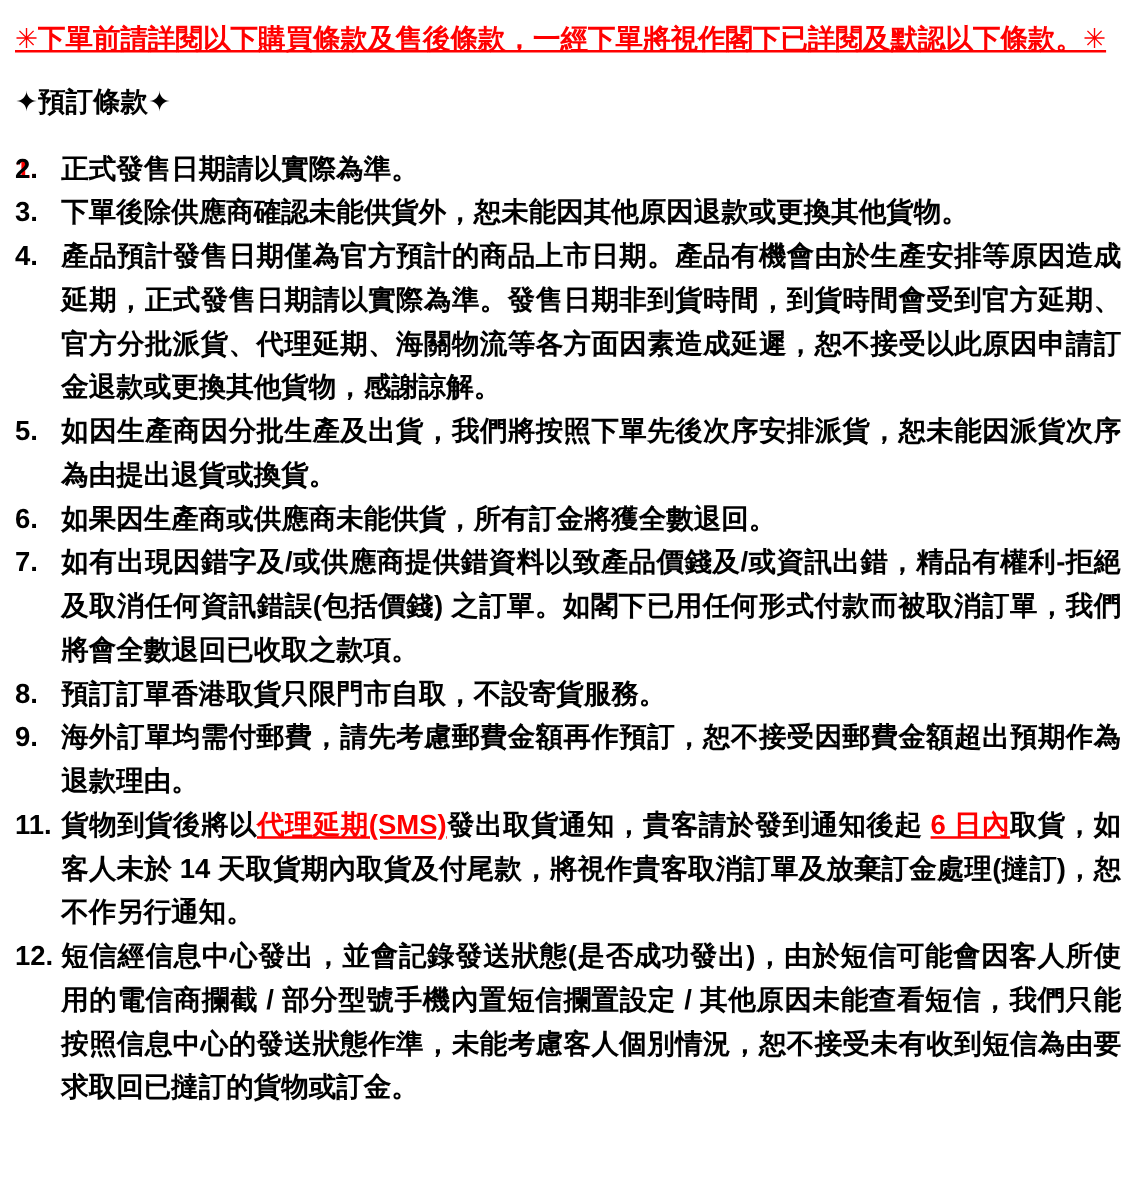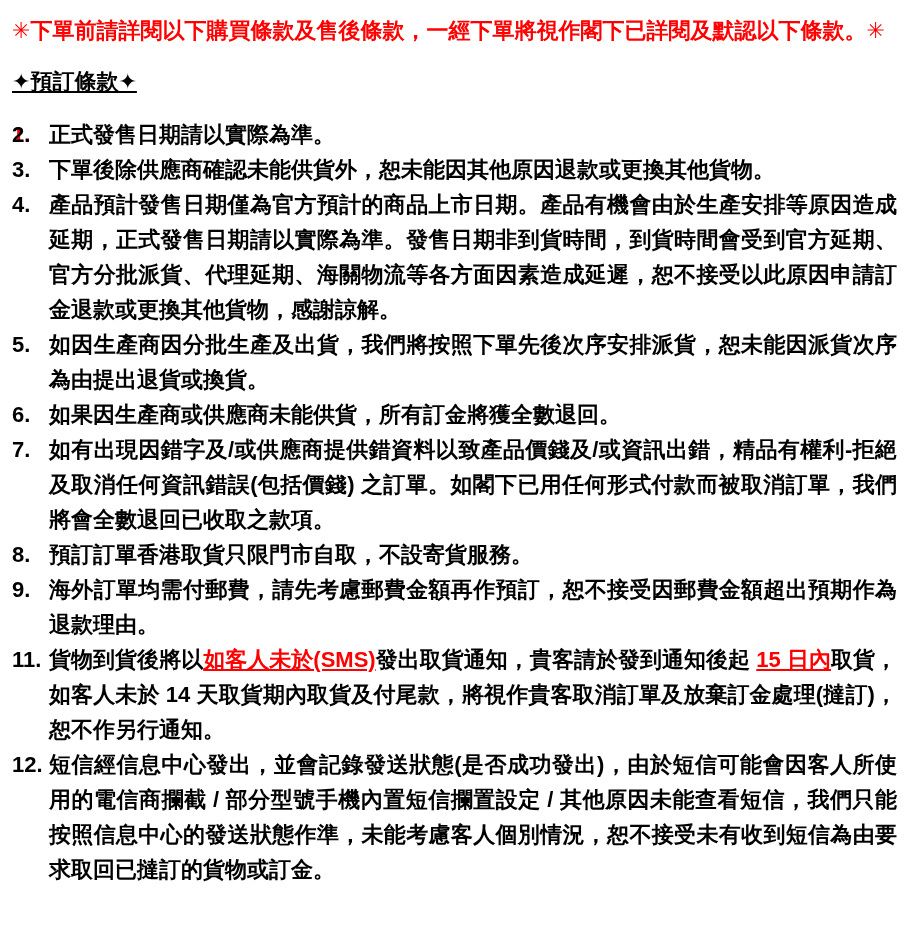--- a/index.html
+++ b/index.html
@@ -16,28 +16,28 @@
   .doc {
     box-sizing: border-box;
     width: 913px;
     min-height: 948px;
     padding: 13px 16px 10px 12px;
     font-size: 22px;
     line-height: 35px;
   }
   .header-notice {
     color: var(--red, #ff0000);
+    text-decoration: underline;
     margin-bottom: 16px;
     white-space: nowrap;
     letter-spacing: 0px;
   }
   .section-title {
     display: inline-block;
     color: #000;
-    text-decoration: underline;
     margin-bottom: 0;
   }
   .title-row { margin-bottom: 18px; }
   ol.terms {
     list-style: none;
     margin: 0;
     padding: 0;
   }
   li.term {
     position: relative;
@@ -68,16 +68,16 @@
   <ol class="terms" id="terms-list">
       <li class="term red"><span class="num">1.</span></li>
       <li class="term"><span class="num">2.</span><span class="body"><span>正式發售日期請以實際為準。</span></span></li>
       <li class="term"><span class="num">3.</span><span class="body"><span>下單後除供應商確認未能供貨外，恕未能因其他原因退款或更換其他貨物。</span></span></li>
       <li class="term"><span class="num">4.</span><span class="body"><span>產品預計發售日期僅為官方預計的商品上市日期。產品有機會由於生產安排等原因造成延期，正式發售日期請以實際為準。發售日期非到貨時間，到貨時間會受到官方延期、官方分批派貨、代理延期、海關物流等各方面因素造成延遲，恕不接受以此原因申請訂金退款或更換其他貨物，感謝諒解。</span></span></li>
       <li class="term"><span class="num">5.</span><span class="body"><span>如因生產商因分批生產及出貨，我們將按照下單先後次序安排派貨，恕未能因派貨次序為由提出退貨或換貨。</span></span></li>
       <li class="term"><span class="num">6.</span><span class="body"><span>如果因生產商或供應商未能供貨，所有訂金將獲全數退回。</span></span></li>
       <li class="term"><span class="num">7.</span><span class="body"><span>如有出現因錯字及/或供應商提供錯資料以致產品價錢及/或資訊出錯，精品有權利-拒絕及取消任何資訊錯誤(包括價錢) 之訂單。如閣下已用任何形式付款而被取消訂單，我們將會全數退回已收取之款項。</span></span></li>
       <li class="term"><span class="num">8.</span><span class="body"><span>預訂訂單香港取貨只限門市自取，不設寄貨服務。</span></span></li>
       <li class="term"><span class="num">9.</span><span class="body"><span>海外訂單均需付郵費，請先考慮郵費金額再作預訂，恕不接受因郵費金額超出預期作為退款理由。</span></span></li>
-      <li class="term"><span class="num">11.</span><span class="body"><span>貨物到貨後將以</span><span class="hl">如客人未於(SMS)</span><span>發出取貨通知，貴客請於發到通知後起 </span><span class="hl">15 日內</span><span>取貨，如客人未於 14 天取貨期內取貨及付尾款，將視作貴客取消訂單及放棄訂金處理(撻訂)，恕不作另行通知。</span></span></li>
+      <li class="term"><span class="num">11.</span><span class="body"><span>貨物到貨後將以</span><span class="hl">代理延期(SMS)</span><span>發出取貨通知，貴客請於發到通知後起 </span><span class="hl">6 日內</span><span>取貨，如客人未於 14 天取貨期內取貨及付尾款，將視作貴客取消訂單及放棄訂金處理(撻訂)，恕不作另行通知。</span></span></li>
       <li class="term"><span class="num">12.</span><span class="body"><span>短信經信息中心發出，並會記錄發送狀態(是否成功發出)，由於短信可能會因客人所使用的電信商攔截 / 部分型號手機內置短信攔置設定 / 其他原因未能查看短信，我們只能按照信息中心的發送狀態作準，未能考慮客人個別情況，恕不接受未有收到短信為由要求取回已撻訂的貨物或訂金。</span></span></li>
     </ol>
 </div>
 
 </body></html>

